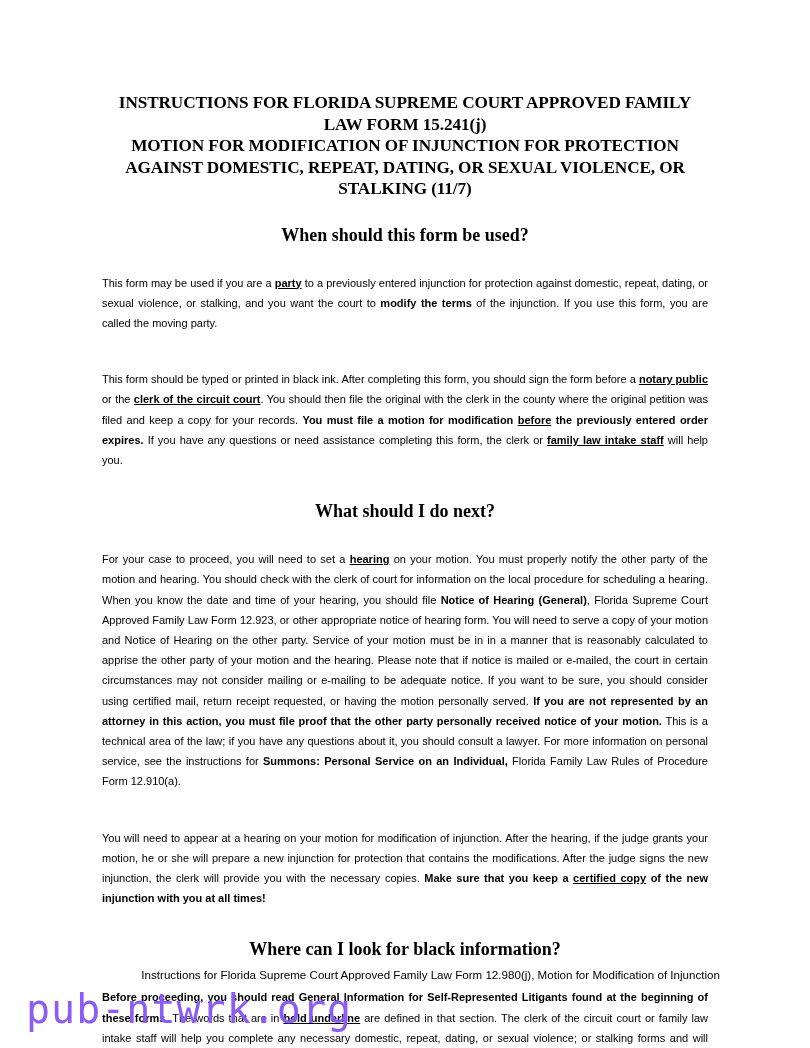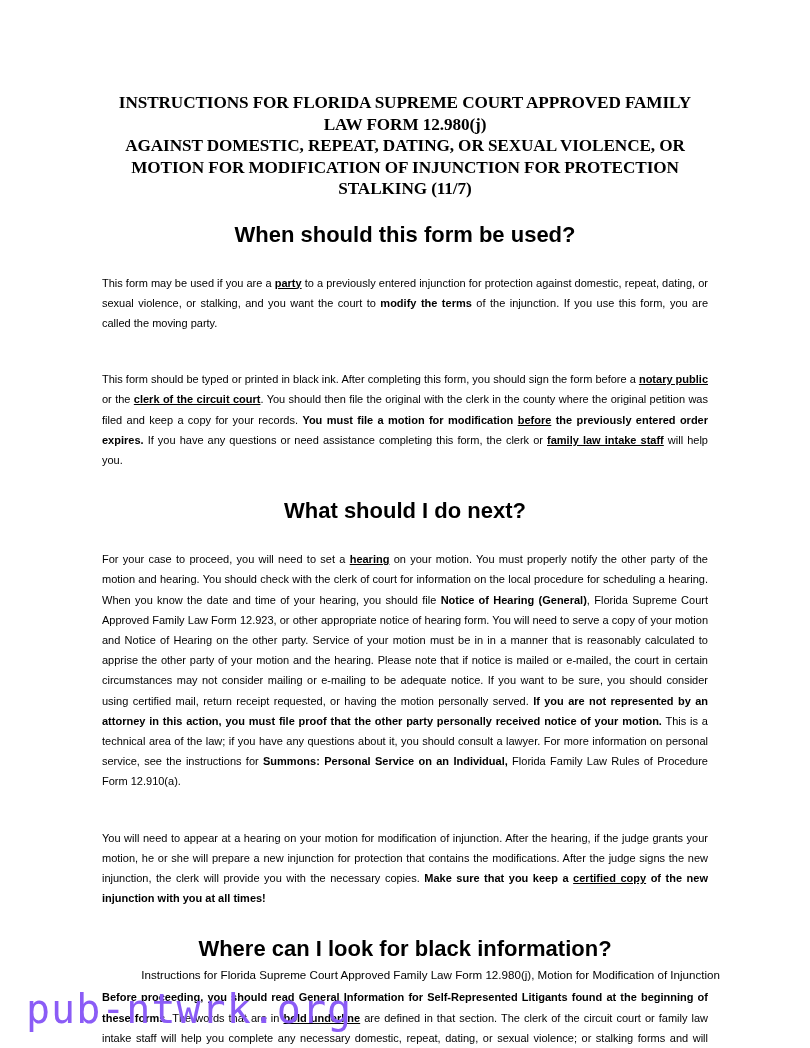--- a/index.html
+++ b/index.html
@@ -41,23 +41,23 @@
     line-height: 21.5px;
     text-align: center;
     letter-spacing: -0.1px;
     margin: 0;
     padding: 0 2px;
   }
   .doc-title .tline { display: block; }
 
   
   .section-heading {
-    font-family: Liberation Sans, sans-serif;
+    font-family: Liberation Serif, serif;
     font-weight: bold;
-    font-size: 22px;
+    font-size: 18px;
     line-height: 20px;
     text-align: center;
     margin: 0;
   }
 
   
   .para {
     font-size: 11px;
     line-height: 20.2px;
     text-align: justify;
@@ -104,23 +104,23 @@
 </style>
 </head>
 <body>
 
 <div id="page">
 
   <div id="content">
 
     <h1 class="doc-title">
       <span class="tline">INSTRUCTIONS FOR FLORIDA SUPREME COURT APPROVED FAMILY</span>
-      <span class="tline">LAW FORM 12.980(j)</span>
+      <span class="tline">LAW FORM 15.241(j)</span>
+      <span class="tline">MOTION FOR MODIFICATION OF INJUNCTION FOR PROTECTION</span>
       <span class="tline">AGAINST DOMESTIC, REPEAT, DATING, OR SEXUAL VIOLENCE, OR</span>
-      <span class="tline">MOTION FOR MODIFICATION OF INJUNCTION FOR PROTECTION</span>
       <span class="tline">STALKING (11/7)</span>
     </h1>
 
     <div class="sp-title-to-h1"></div>
 
     <h2 class="section-heading">When should this form be used?</h2>
 
     <div class="sp-h-to-p"></div>
 
     <p class="para"><span>This form may be used if you are a </span><span class="bu">party</span><span> to a previously entered injunction for protection against domestic, repeat, dating, or sexual violence, or stalking, and you want the court to </span><span class="b">modify the terms</span><span> of the injunction.  If you use this form, you are called the moving party.</span></p>

